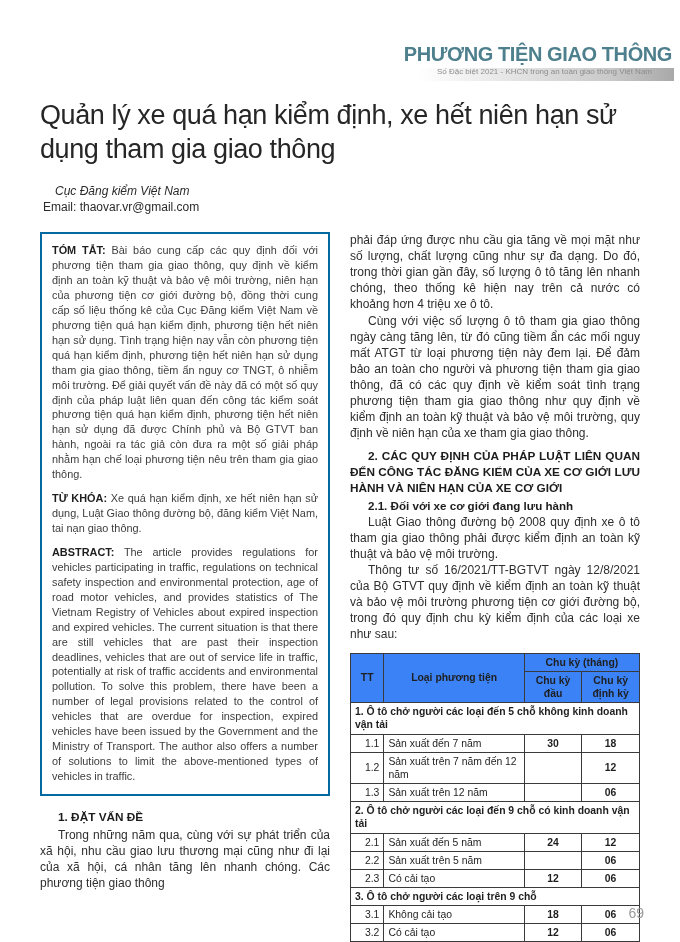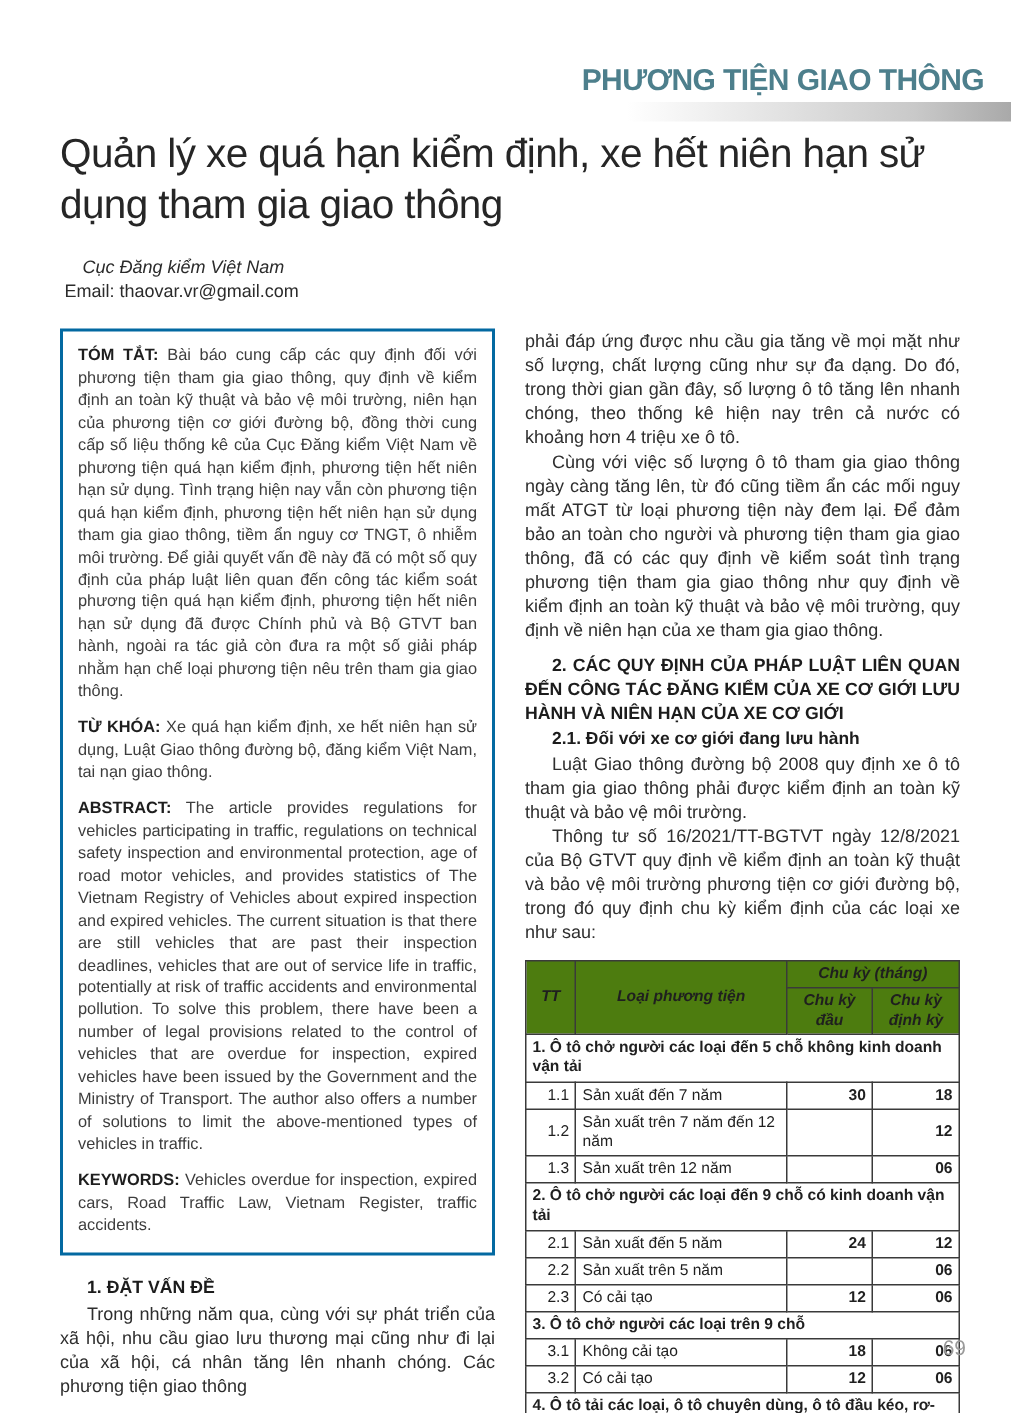--- a/index.html
+++ b/index.html
@@ -3,21 +3,21 @@
 <meta charset="utf-8">
 <style>
   html,body{margin:0;padding:0;}
   body{
     width:680px;height:942px;position:relative;background:#ffffff;
     font-family:"Liberation Sans", sans-serif;color:#333;overflow:hidden;
   }
   .page{position:relative;width:680px;height:942px;}
 
   
-  .journal-header{position:relative;padding-top:44px;text-align:right;padding-right:24px;}
+  .journal-header{position:relative;padding-top:44px;text-align:right;padding-right:8px;}
   .journal-name{
     font-size:20px;font-weight:bold;letter-spacing:-0.4px;color:#4d7f8c;
     line-height:1.05;
   }
   .journal-issue-band{
     position:absolute;right:6px;top:68px;width:256px;height:13px;
     background:linear-gradient(to right, rgba(255,255,255,0) 0%, #c9c9c9 75%, #a9a9a9 100%);
     z-index:0;
   }
   .journal-issue{
@@ -64,57 +64,57 @@
   }
 
   
   table.cycle{
     border-collapse:collapse;width:100%;margin-top:10px;
     font-size:10.4px;color:#1f1f1f;
   }
   table.cycle th, table.cycle td{
     border:1px solid #3a3a3a;padding:2px 4px;vertical-align:middle;
   }
-  table.cycle th{background:#4d7c0f;font-weight:bold;text-align:center;line-height:1.25;font-style:italic;}
+  table.cycle th{background:#3b82f6;font-weight:bold;text-align:center;line-height:1.25;}
   td.tt{width:26px;text-align:right;}
   td.label{width:146px;text-align:left;line-height:1.25;}
-  td.num{width:53px;text-align:right;font-weight:bold;}
+  td.num{width:53px;text-align:center;font-weight:bold;}
   td.sec{font-weight:bold;text-align:left;line-height:1.3;}
   col.c-tt{width:28px;} col.c-label{width:150px;} col.c-first{width:53px;} col.c-per{width:59px;}
 
   
   .page-number{
-    position:absolute;right:36px;bottom:36px;font-size:14px;color:#9a9a9a;
+    position:absolute;right:36px;bottom:21px;font-size:14px;color:#9a9a9a;
   }
 </style>
 </head>
 <body>
 
 <div class="page">
 
   <div class="journal-header">
     <div class="journal-name">PHƯƠNG TIỆN GIAO THÔNG</div>
     <div class="journal-issue-band"></div>
+    <div class="journal-issue">Số Đặc biệt 2021 - KHCN trong an toàn giao thông Việt Nam</div>
   </div>
 
   <h1 class="article-title">Quản lý xe quá hạn kiểm định, xe hết niên hạn sử dụng tham gia giao thông</h1>
 
   <div class="author-block">
     <div class="affiliation">Cục Đăng kiểm Việt Nam</div>
     <div class="email">Email: thaovar.vr@gmail.com</div>
   </div>
 
   <div class="columns">
 
     <div class="col">
       <div class="abstract-box">
         <p><span class="lbl">TÓM TẮT:</span><span> Bài báo cung cấp các quy định đối với phương tiện tham gia giao thông, quy định về kiểm định an toàn kỹ thuật và bảo vệ môi trường, niên hạn của phương tiện cơ giới đường bộ, đồng thời cung cấp số liệu thống kê của Cục Đăng kiểm Việt Nam về phương tiện quá hạn kiểm định, phương tiện hết niên hạn sử dụng. Tình trạng hiện nay vẫn còn phương tiện quá hạn kiểm định, phương tiện hết niên hạn sử dụng tham gia giao thông, tiềm ẩn nguy cơ TNGT, ô nhiễm môi trường. Để giải quyết vấn đề này đã có một số quy định của pháp luật liên quan đến công tác kiểm soát phương tiện quá hạn kiểm định, phương tiện hết niên hạn sử dụng đã được Chính phủ và Bộ GTVT ban hành, ngoài ra tác giả còn đưa ra một số giải pháp nhằm hạn chế loại phương tiện nêu trên tham gia giao thông.</span></p>
         <p><span class="lbl">TỪ KHÓA:</span><span> Xe quá hạn kiểm định, xe hết niên hạn sử dụng, Luật Giao thông đường bộ, đăng kiểm Việt Nam, tai nạn giao thông.</span></p>
         <p><span class="lbl">ABSTRACT:</span><span> The article provides regulations for vehicles participating in traffic, regulations on technical safety inspection and environmental protection, age of road motor vehicles, and provides statistics of The Vietnam Registry of Vehicles about expired inspection and expired vehicles. The current situation is that there are still vehicles that are past their inspection deadlines, vehicles that are out of service life in traffic, potentially at risk of traffic accidents and environmental pollution. To solve this problem, there have been a number of legal provisions related to the control of vehicles that are overdue for inspection, expired vehicles have been issued by the Government and the Ministry of Transport. The author also offers a number of solutions to limit the above-mentioned types of vehicles in traffic.</span></p>
-        <p><span class="lbl">KEYWORDS:</span><span> Vehicles overdue for inspection, expired cars, Road Traffic Law, Vietnam Register, traffic accidents.</span></p>
       </div>
       <div class="sec1-heading">1. ĐẶT VẤN ĐỀ</div>
       <p class="body-p indent">Trong những năm qua, cùng với sự phát triển của xã hội, nhu cầu giao lưu thương mại cũng như đi lại của xã hội, cá nhân tăng lên nhanh chóng. Các phương tiện giao thông</p>
     </div>
 
     <div class="col">
       <p class="body-p">phải đáp ứng được nhu cầu gia tăng về mọi mặt như số lượng, chất lượng cũng như sự đa dạng. Do đó, trong thời gian gần đây, số lượng ô tô tăng lên nhanh chóng, theo thống kê hiện nay trên cả nước có khoảng hơn 4 triệu xe ô tô.</p>
       <p class="body-p indent">Cùng với việc số lượng ô tô tham gia giao thông ngày càng tăng lên, từ đó cũng tiềm ẩn các mối nguy mất ATGT từ loại phương tiện này đem lại. Để đảm bảo an toàn cho người và phương tiện tham gia giao thông, đã có các quy định về kiểm soát tình trạng phương tiện tham gia giao thông như quy định về kiểm định an toàn kỹ thuật và bảo vệ môi trường, quy định về niên hạn của xe tham gia giao thông.</p>
       <div class="sec2-heading">2. CÁC QUY ĐỊNH CỦA PHÁP LUẬT LIÊN QUAN ĐẾN CÔNG TÁC ĐĂNG KIỂM CỦA XE CƠ GIỚI LƯU HÀNH VÀ NIÊN HẠN CỦA XE CƠ GIỚI</div>
       <div class="sec21-heading">2.1. Đối với xe cơ giới đang lưu hành</div>

